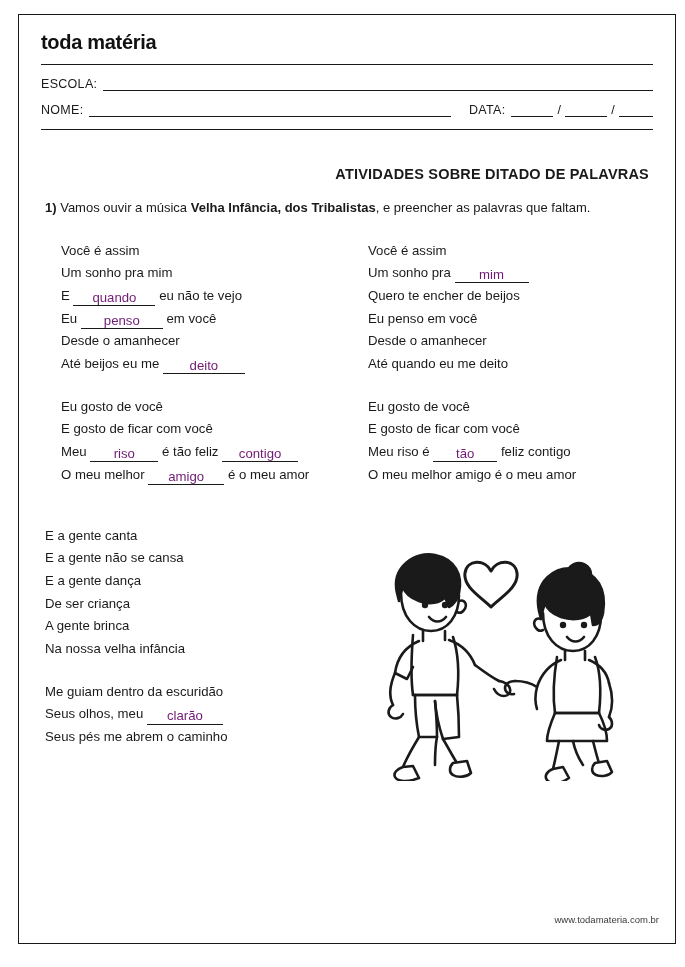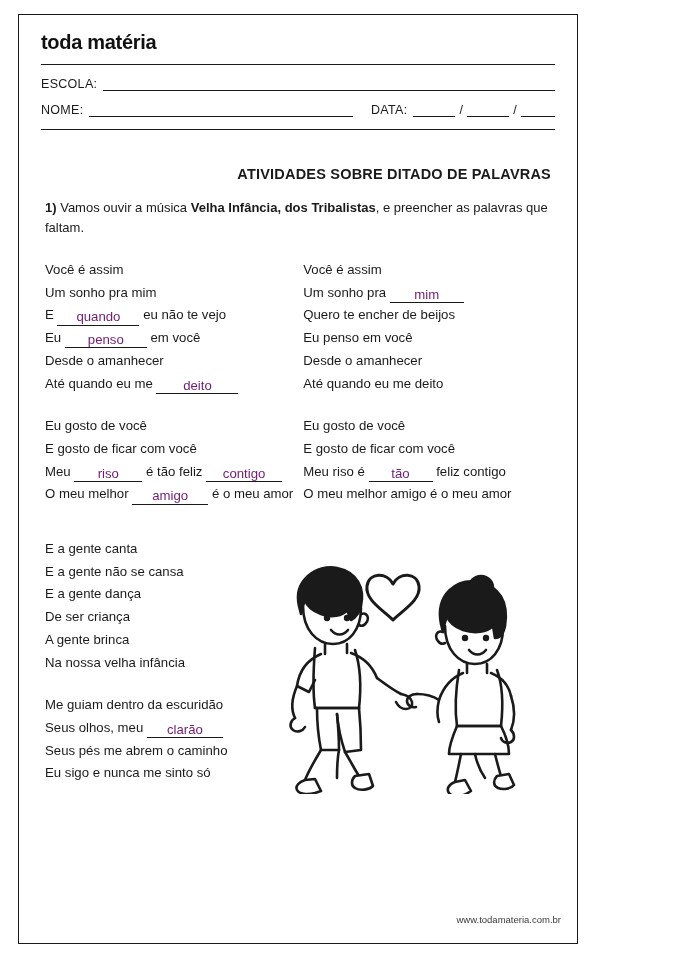--- a/index.html
+++ b/index.html
@@ -12,21 +12,21 @@
     height: 967px;
     font-family: "Liberation Sans", sans-serif;
     color: #1a1a1a;
     position: relative;
     overflow: hidden;
   }
   .page {
     position: absolute;
     left: 18px;
     top: 14px;
-    width: 560px;
+    width: 658px;
     height: 930px;
     border: 1px solid #1a1a1a;
     box-sizing: border-box;
   }
   .header {
     padding: 16px 22px 0 22px;
   }
   .brand {
     font-size: 20px;
     font-weight: bold;
@@ -86,20 +86,21 @@
   .instruction .bold { font-weight: bold; }
 
   .columns {
     display: flex;
     gap: 0px;
   }
   .col {
     width: 50%;
     font-size: 13.2px;
     line-height: 1.72;
+    margin-left: 16px;
   }
   .col.right { padding-left: 10px; }
   .stanza { margin-bottom: 20px; }
   .line { white-space: nowrap; }
 
   .blank {
     display: inline-block;
     border-bottom: 1px solid #1a1a1a;
     color: #701a75;
     text-align: center;
@@ -110,21 +111,21 @@
     top: 2px;
   }
   .w70  { min-width: 74px; }
   .w64  { min-width: 68px; }
   .w62  { min-width: 66px; }
   .w58  { min-width: 60px; }
   .w54  { min-width: 56px; text-align: center; }
 
   .lower {
     display: flex;
-    margin-top: 12px;
+    margin-top: 18px;
   }
   .lower-left {
     width: 50%;
     font-size: 13.2px;
     line-height: 1.72;
   }
   .lower-right {
     width: 50%;
     position: relative;
   }
@@ -195,21 +196,21 @@
             <span class="blank w70">quando</span>
             <span>eu não te vejo</span>
           </div>
           <div class="line">
             <span>Eu</span>
             <span class="blank w70">penso</span>
             <span>em você</span>
           </div>
           <div class="line">Desde o amanhecer</div>
           <div class="line">
-            <span>Até quando eu me</span>
+            <span>Até beijos eu me</span>
             <span class="blank w70">deito</span>
           </div>
         </div>
 
         <div class="stanza">
           <div class="line">Eu gosto de você</div>
           <div class="line">E gosto de ficar com você</div>
           <div class="line">
             <span>Meu</span>
             <span class="blank w58">riso</span>
@@ -260,21 +261,20 @@
           <div class="line">A gente brinca</div>
           <div class="line">Na nossa velha infância</div>
         </div>
         <div class="stanza">
           <div class="line">Me guiam dentro da escuridão</div>
           <div class="line">
             <span>Seus olhos, meu</span>
             <span class="blank w64">clarão</span>
           </div>
           <div class="line">Seus pés me abrem o caminho</div>
-          <div class="line">Eu sigo e nunca me sinto só</div>
         </div>
       </div>
 
       <div class="lower-right">
         <div class="illustration">
           <svg viewBox="0 0 300 250" width="300" height="250" xmlns="http://www.w3.org/2000/svg">
             <g fill="none" stroke="#1a1a1a" stroke-width="2.6" stroke-linecap="round" stroke-linejoin="round">
 
               <path d="M150 40 C144 28, 126 28, 124 42 C122 56, 140 66, 150 76 C160 66, 178 56, 176 42 C174 28, 156 28, 150 40 Z" stroke-width="3"></path>
 

